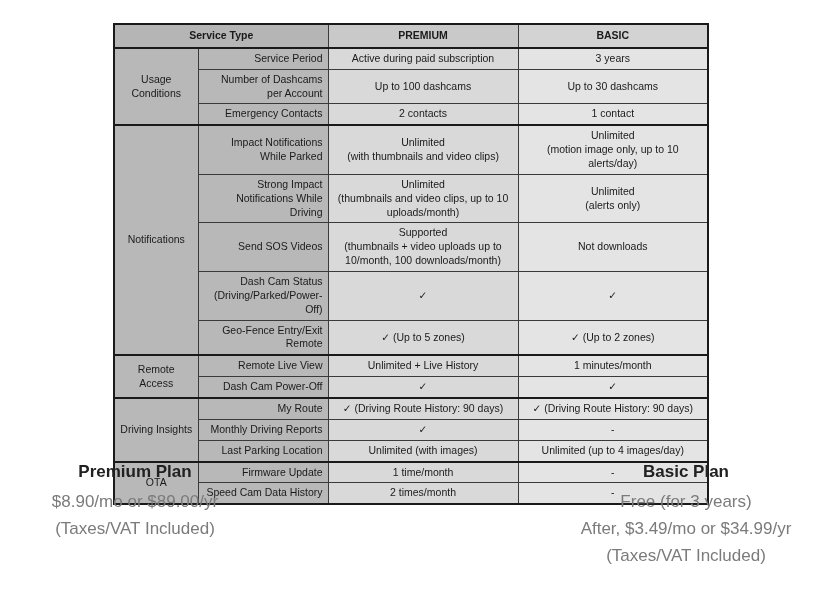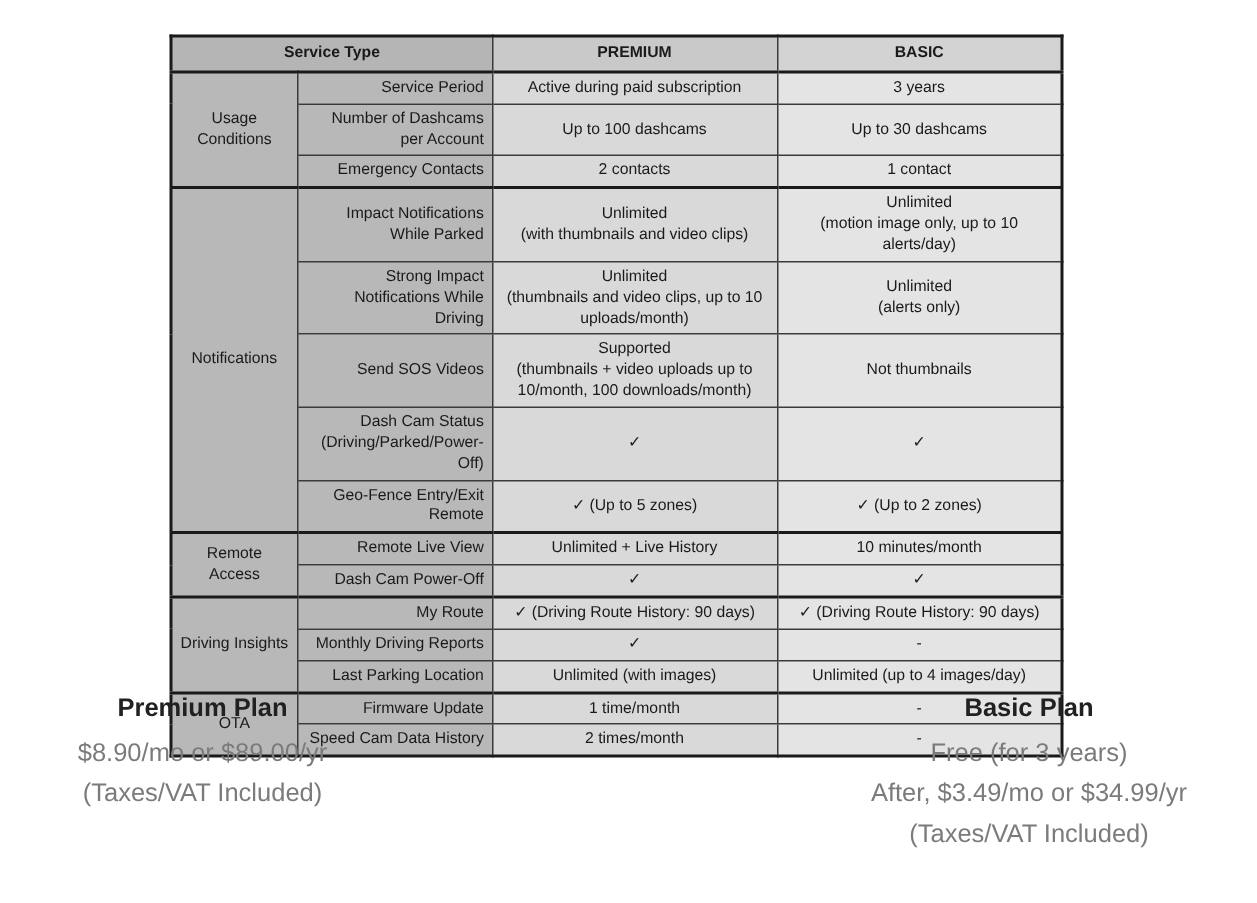--- a/index.html
+++ b/index.html
@@ -132,38 +132,38 @@
           <td class="feature-cell">Strong Impact Notifications While Driving</td>
           <td class="value-cell premium-cell">Unlimited
 (thumbnails and video clips, up to 10 uploads/month)</td>
           <td class="value-cell basic-cell">Unlimited
 (alerts only)</td>
         </tr>
         <tr>
           <td class="feature-cell">Send SOS Videos</td>
           <td class="value-cell premium-cell">Supported
 (thumbnails + video uploads up to 10/month, 100 downloads/month)</td>
-          <td class="value-cell basic-cell">Not thumbnails</td>
+          <td class="value-cell basic-cell">Not downloads</td>
         </tr>
         <tr>
           <td class="feature-cell">Dash Cam Status
 (Driving/Parked/Power-Off)</td>
           <td class="value-cell premium-cell">✓</td>
           <td class="value-cell basic-cell">✓</td>
         </tr>
         <tr>
           <td class="feature-cell">Geo-Fence Entry/Exit Remote</td>
           <td class="value-cell premium-cell">✓ (Up to 5 zones)</td>
           <td class="value-cell basic-cell">✓ (Up to 2 zones)</td>
         </tr>
         <tr class="section-start">
           <td class="cat-cell" rowspan="2">Remote Access</td>
           <td class="feature-cell">Remote Live View</td>
           <td class="value-cell premium-cell">Unlimited + Live History</td>
-          <td class="value-cell basic-cell">10 minutes/month</td>
+          <td class="value-cell basic-cell">1 minutes/month</td>
         </tr>
         <tr>
           <td class="feature-cell">Dash Cam Power-Off</td>
           <td class="value-cell premium-cell">✓</td>
           <td class="value-cell basic-cell">✓</td>
         </tr>
         <tr class="section-start">
           <td class="cat-cell" rowspan="3">Driving Insights</td>
           <td class="feature-cell">My Route</td>
           <td class="value-cell premium-cell">✓ (Driving Route History: 90 days)</td>

